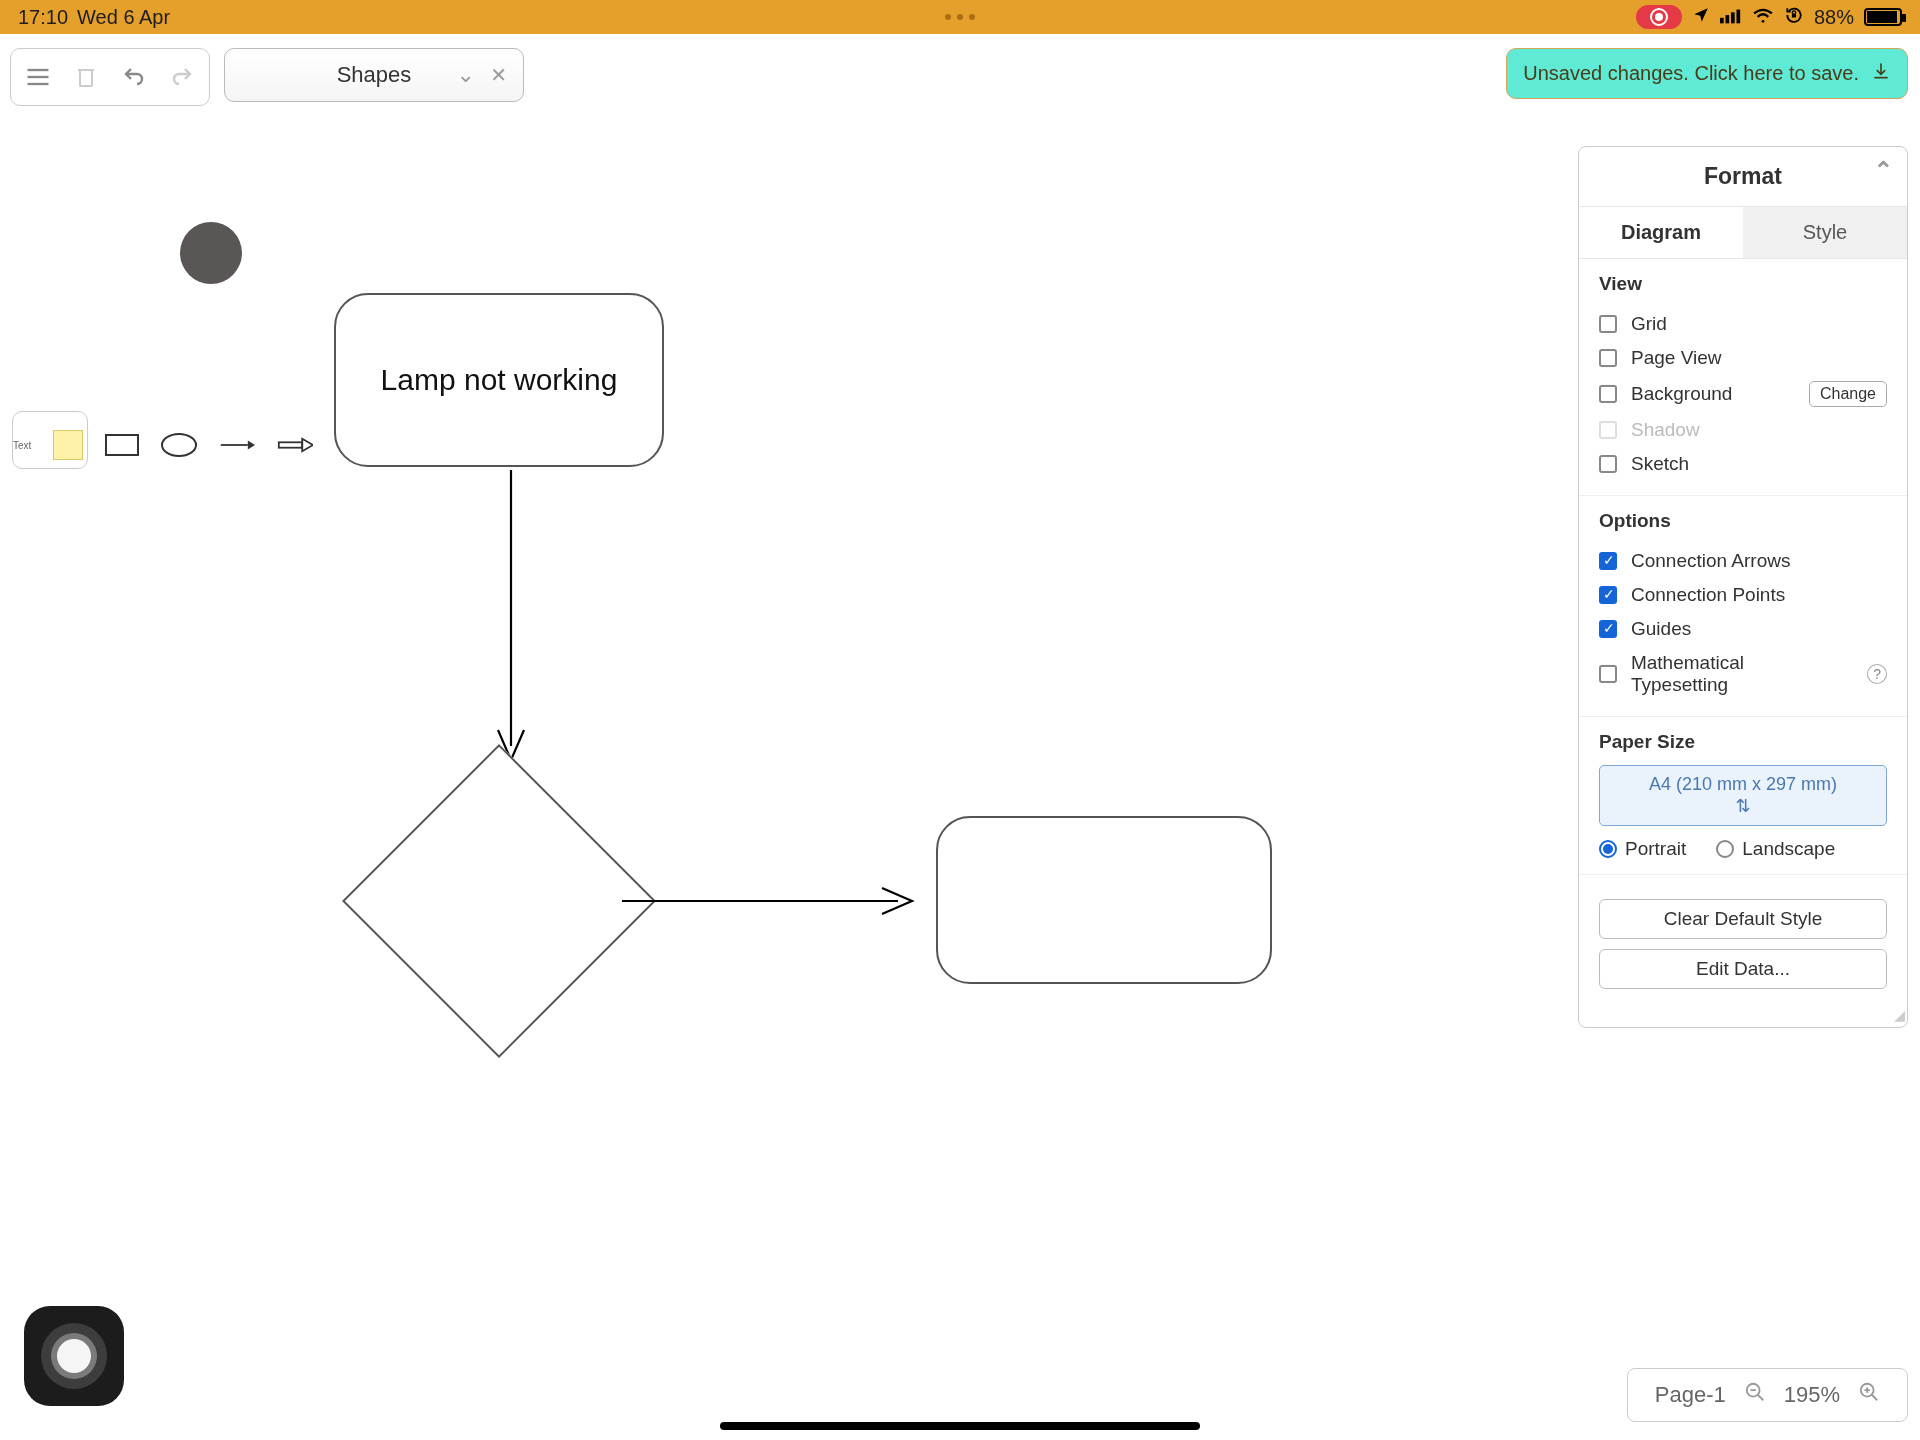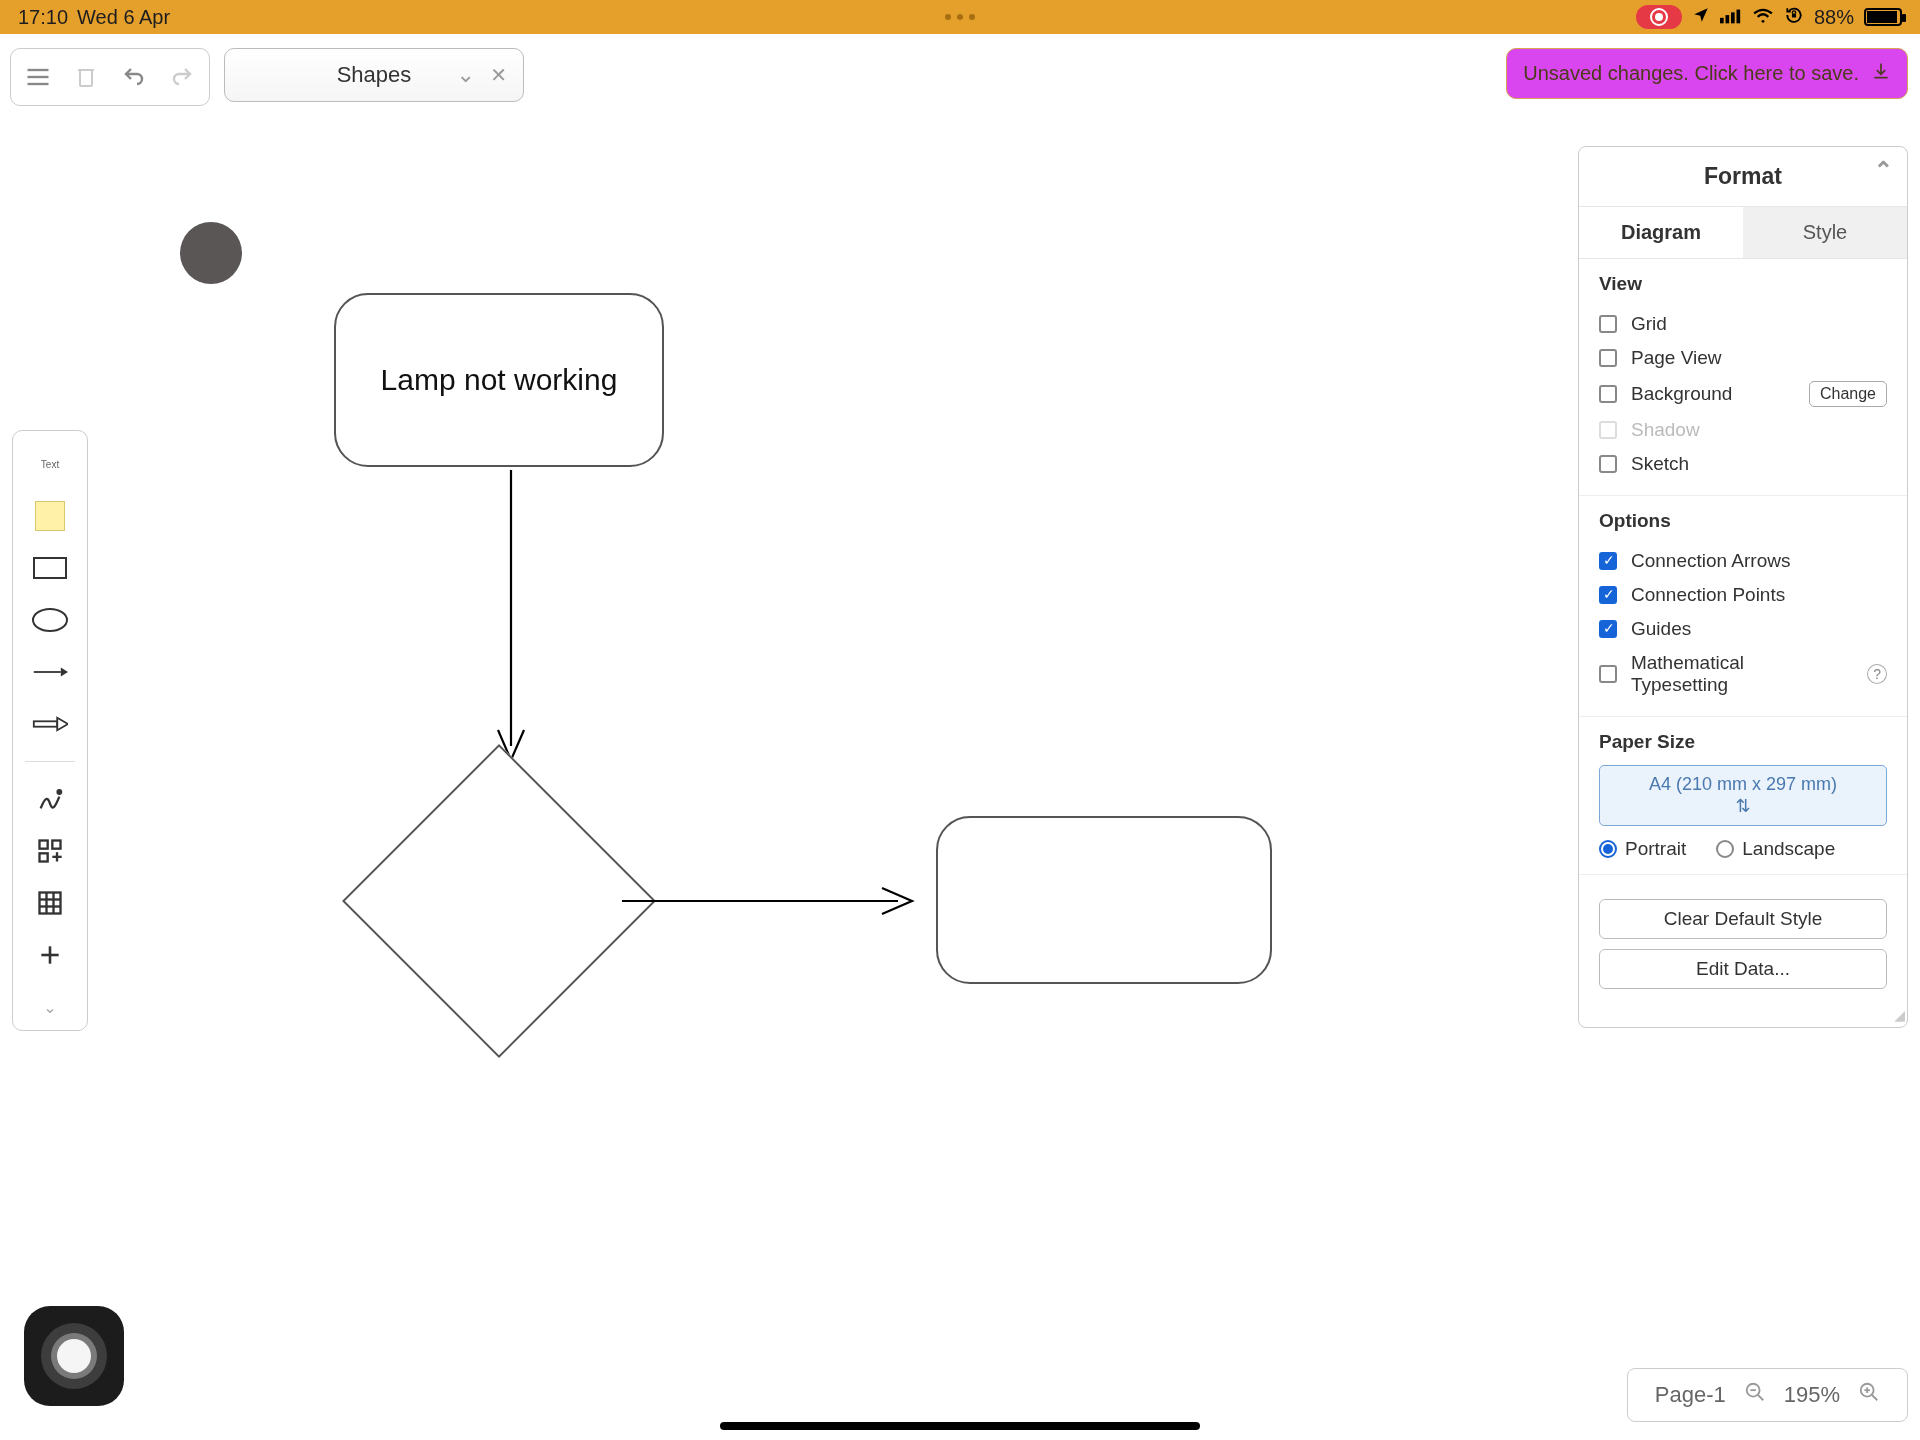--- a/index.html
+++ b/index.html
@@ -21,25 +21,25 @@
 
 .top-toolbar { position:absolute; top:48px; left:10px; display:flex; gap:14px; align-items:flex-start; }
 .tool-group { border:1px solid #ccc; border-radius:10px; background:#fff; display:flex; align-items:center; padding: 10px 12px; gap:18px; height:58px; }
 .tool-btn { width:30px; height:30px; display:flex; align-items:center; justify-content:center; color:#888; cursor:pointer; }
 .tool-btn.disabled { color:#ccc; }
 .shapes-selector { border:1px solid #bbb; border-radius:10px; background:linear-gradient(#fff,#f5f5f5); height:54px; width:300px; display:flex; align-items:center; justify-content:center; position:relative; font-size:22px; color:#333; }
 .shapes-selector .chev { position:absolute; right:48px; color:#999; }
 .shapes-selector .close { position:absolute; right:16px; color:#999; font-size:20px; }
 
 
-.save-banner { position:absolute; top:48px; right:12px; border:1px solid #d6a553; border-radius:10px; padding:12px 16px; background:#d946ef; color:#4b3b19; font-size:20px; display:flex; align-items:center; gap:12px; }
+.save-banner { position:absolute; top:48px; right:12px; border:1px solid #d6a553; border-radius:10px; padding:12px 16px; background:#5eead4; color:#4b3b19; font-size:20px; display:flex; align-items:center; gap:12px; }
 .save-banner svg { width:20px; height:20px; }
 
 
-.shape-palette { position:absolute; left:12px; top:430px; width:76px; border:1px solid #ccc; border-radius:10px; background:#fff; display:flex; flex-direction:column; align-items:center; padding:18px 0 8px 0; gap:22px; }
+.shape-palette { position:absolute; left:12px; top:411px; width:76px; border:1px solid #ccc; border-radius:10px; background:#fff; display:flex; flex-direction:row; align-items:center; padding:18px 0 8px 0; gap:22px; }
 .palette-item { width:36px; height:30px; display:flex; align-items:center; justify-content:center; cursor:pointer; }
 .palette-text { font-size:10px; color:#666; }
 .palette-note { width:30px; height:30px; background:#fff2a8; border:1px solid #d8c96a; }
 .palette-rect { width:34px; height:22px; border:2px solid #333; }
 .palette-ellipse { width:36px; height:24px; border:2px solid #333; border-radius:50%; }
 .palette-sep { width:50px; height:1px; background:#ddd; }
 .palette-chev-down { color:#aaa; }
 
 
 .format-panel { position:absolute; right:12px; top:120px; width:330px; border:1px solid #ccc; border-radius:8px; background:#fff; font-size:19px; color:#333;margin-top:26px; }

